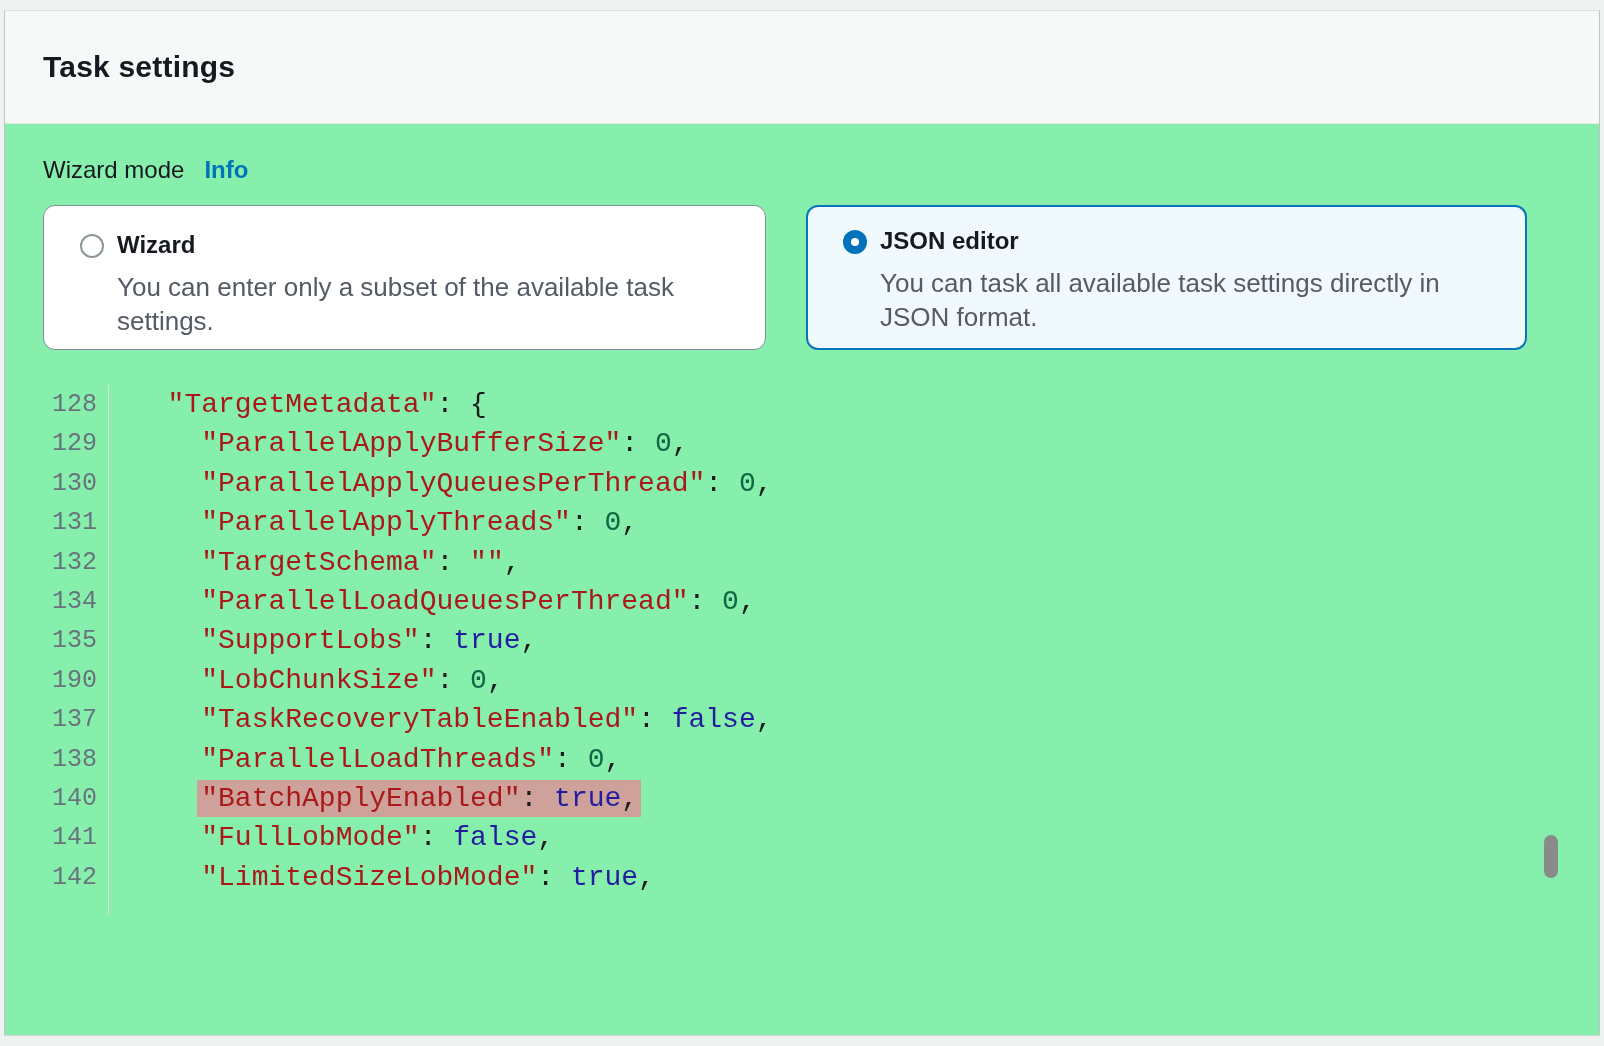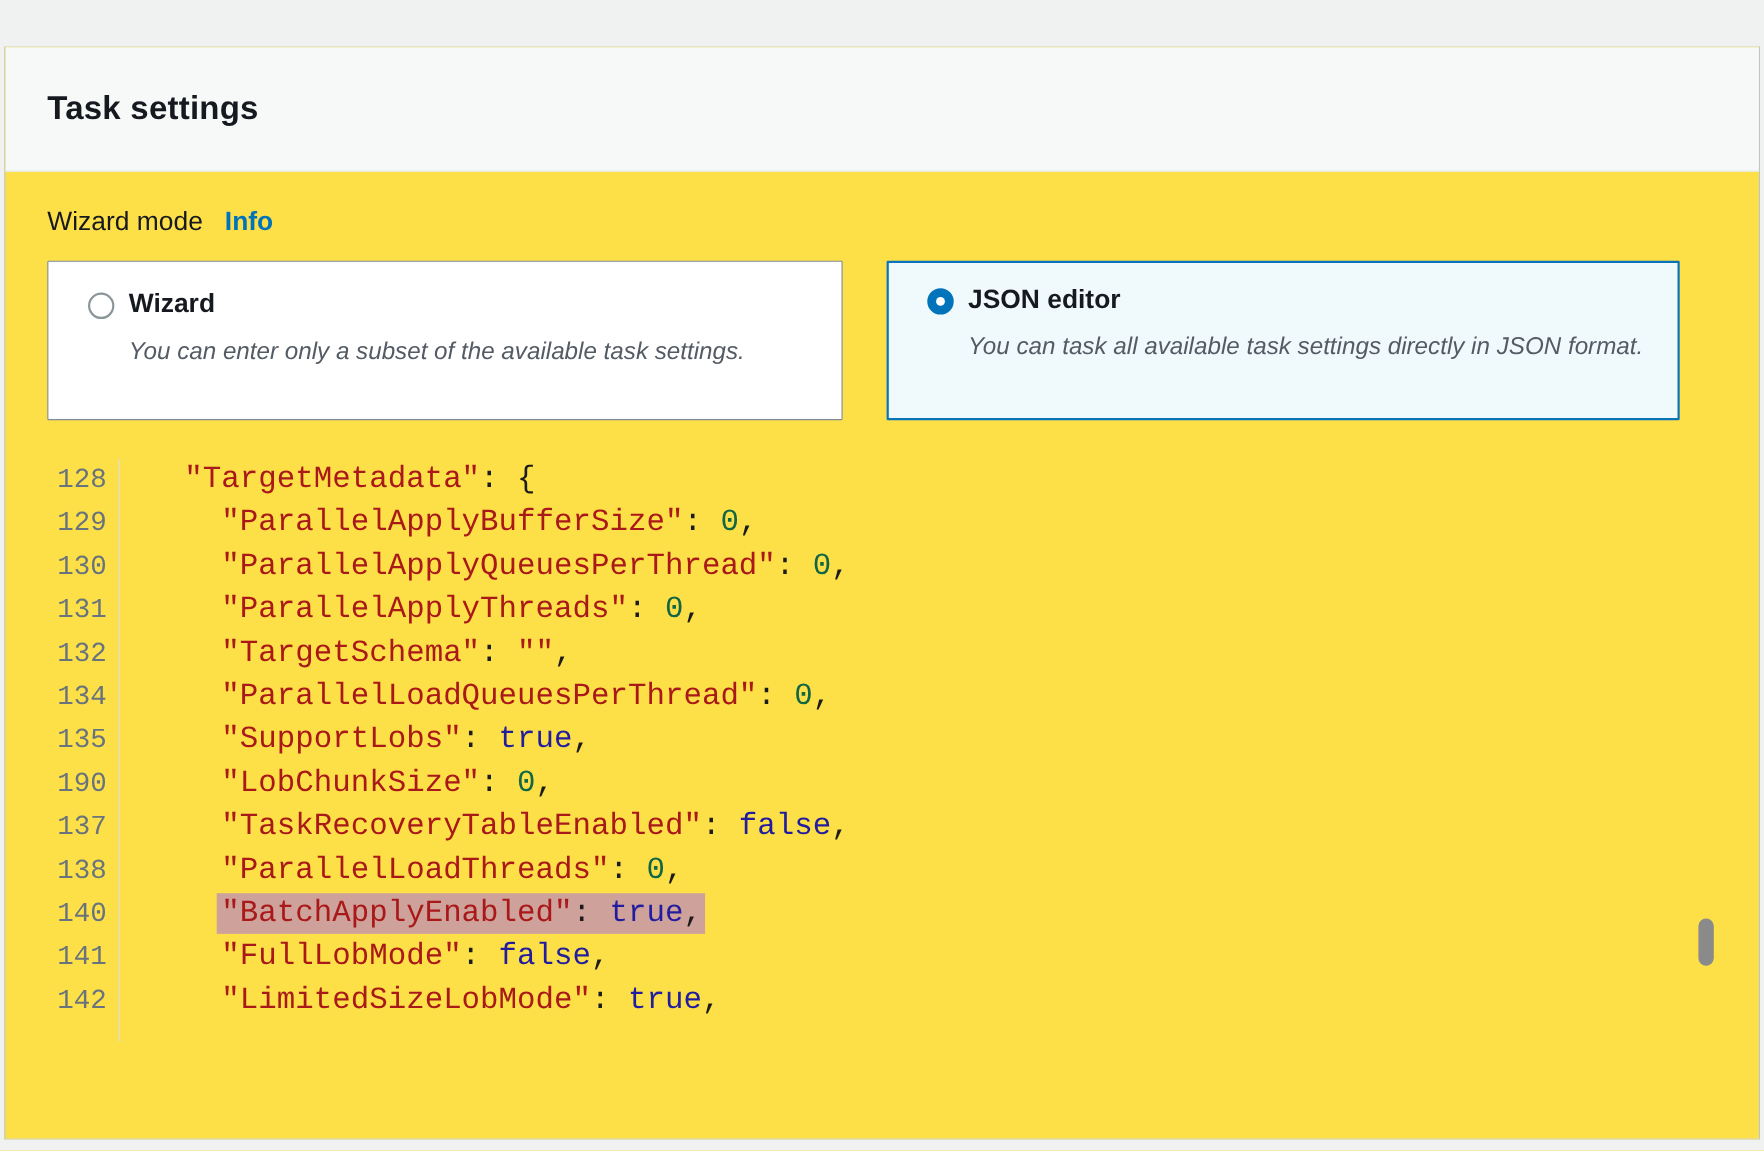--- a/index.html
+++ b/index.html
@@ -3,59 +3,59 @@
 <meta charset="utf-8">
 <style>
   * { margin:0; padding:0; box-sizing:border-box; }
   html,body { width:1604px; height:1046px; overflow:hidden; }
   body { font-family:"Liberation Sans", sans-serif; background:#f0f1f1; }
 
   .page { position:relative; width:1604px; height:1046px; }
 
   .card {
     position:absolute; left:4px; top:10px; right:4px; bottom:10px;
-    background:#fde047; border:1px solid #bfc6c9;
-    border-top-color:#dde1e1; border-bottom-color:#d2d7d7;margin-top:32px;
+    background:#86efac; border:1px solid #bfc6c9;
+    border-top-color:#dde1e1; border-bottom-color:#d2d7d7;
   }
 
   .card-header {
     height:113px; background:#f7f8f8; border-bottom:1px solid #e7eaea;
     display:flex; align-items:center; padding-left:38px;
   }
   .card-header h1 { font-size:30px; font-weight:700; color:#16191f; letter-spacing:.2px; }
 
   .card-body { padding:30px 40px 40px 38px; }
 
   .field-label-row { display:flex; align-items:baseline; gap:20px; margin-bottom:19px; }
   .field-label { font-size:24px; color:#16191f; line-height:32px; }
   .info-link { font-size:24px; font-weight:700; color:#0073bb; text-decoration:none; line-height:32px; cursor:pointer; }
 
   .tiles { display:flex; gap:40px; }
   .tile {
     flex:0 0 723px; height:145px; background:#ffffff;
-    border:1px solid #7f8c99; border-radius:1px;
+    border:1px solid #7f8c99; border-radius:12px;
     padding:27px 24px 0 36px; display:flex; align-items:flex-start; cursor:pointer;
   }
   .tile.selected {
     flex:0 0 721px; background:#f0f9fc; border:2px solid #0a74bb; padding:22px 24px 0 35px;
   }
 
   .radio {
     width:24px; height:24px; border-radius:50%; flex:none; margin-right:13px; margin-top:1px;
     border:2px solid #8a9699; background:#ffffff; position:relative;
   }
   .radio.checked { border:none; background:#0073bb; }
   .radio.checked::after {
     content:""; position:absolute; left:8px; top:8px; width:8px; height:8px;
     border-radius:50%; background:#ffffff;
   }
 
   .tile-text { margin-top:-3px; }
   .tile-title { font-size:24px; font-weight:700; color:#16191f; line-height:30px; }
-  .tile-desc { font-size:22px; color:#545b64; line-height:34px; margin-top:10px; max-width:620px;font-style:italic; }
+  .tile-desc { font-size:26px; color:#545b64; line-height:34px; margin-top:10px; max-width:620px; }
 
   .editor {
     margin-top:35px; position:relative; padding-bottom:18px;
     font-family:"Liberation Mono", "DejaVu Sans Mono", monospace;
   }
   .editor::before {
     content:""; position:absolute; left:65px; top:0; bottom:0; width:1px; background:#dadedf;
   }
   .code-line { display:flex; height:39.4px;gap:12px; }
   .ln {

